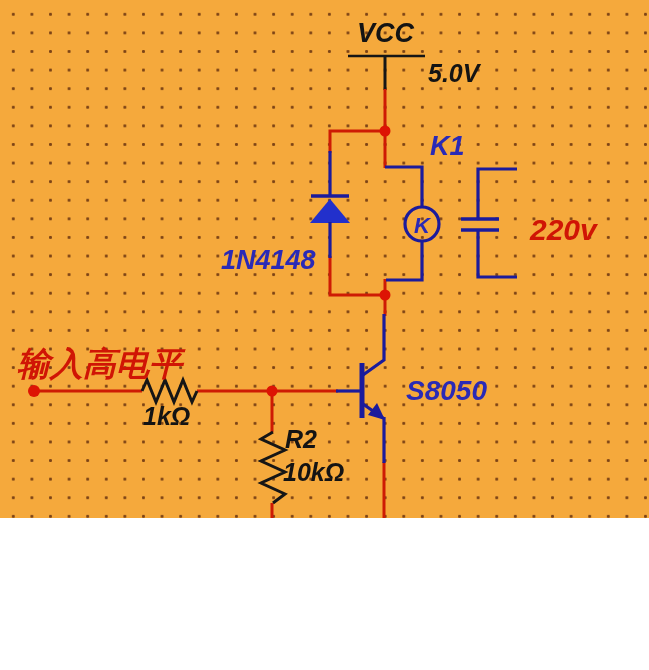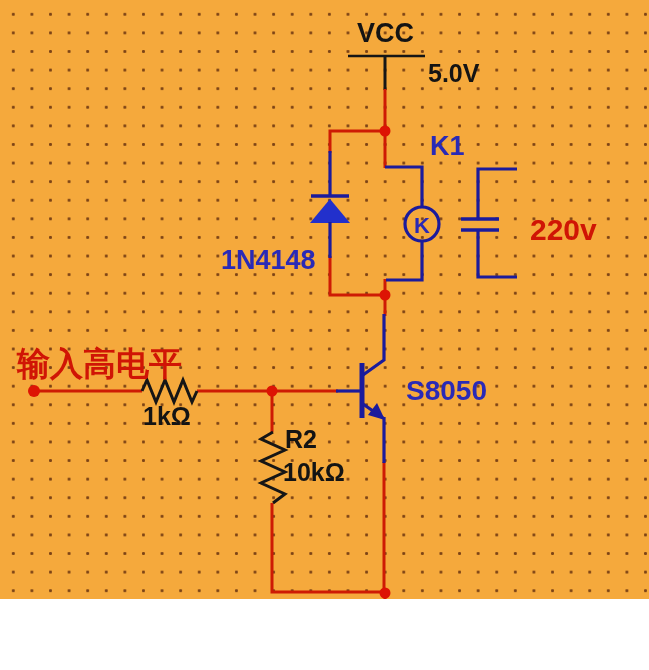--- a/index.html
+++ b/index.html
@@ -1,24 +1,25 @@
 <!DOCTYPE html>
 <html><head>
 <meta charset="utf-8">
 <style>
   html,body{margin:0;padding:0;}
   .canvas{
     position:relative;
-    width:649px;height:599px;
+    width:649px;height:518px;
     background-color:#F5A93C;
     background-image:radial-gradient(circle,#7d4416 1.3px,rgba(125,68,22,0) 1.6px);
     background-size:18.6px 18.6px;
     background-position:4px 5px;
     overflow:hidden;
     font-family:"Liberation Sans", sans-serif;
+    font-style:italic;
   }
   svg{position:absolute;left:0;top:0;}
   .wire-red{stroke:#CE1B04;stroke-width:3;fill:none;}
   .dot-red{fill:#DD1404;stroke:none;}
   .wire-navy{stroke:#1B1B9C;stroke-width:3.2;fill:none;}
   .wire-black{stroke:#161616;stroke-width:3;fill:none;}
   .thin-black{stroke:#161616;stroke-width:2.4;fill:none;}
   .bar-navy{stroke:#1B1B9C;stroke-width:3.6;fill:none;}
   .fill-navy{fill:#2230CC;stroke:none;}
   .arrow-navy{fill:#1B1B9C;stroke:none;}

